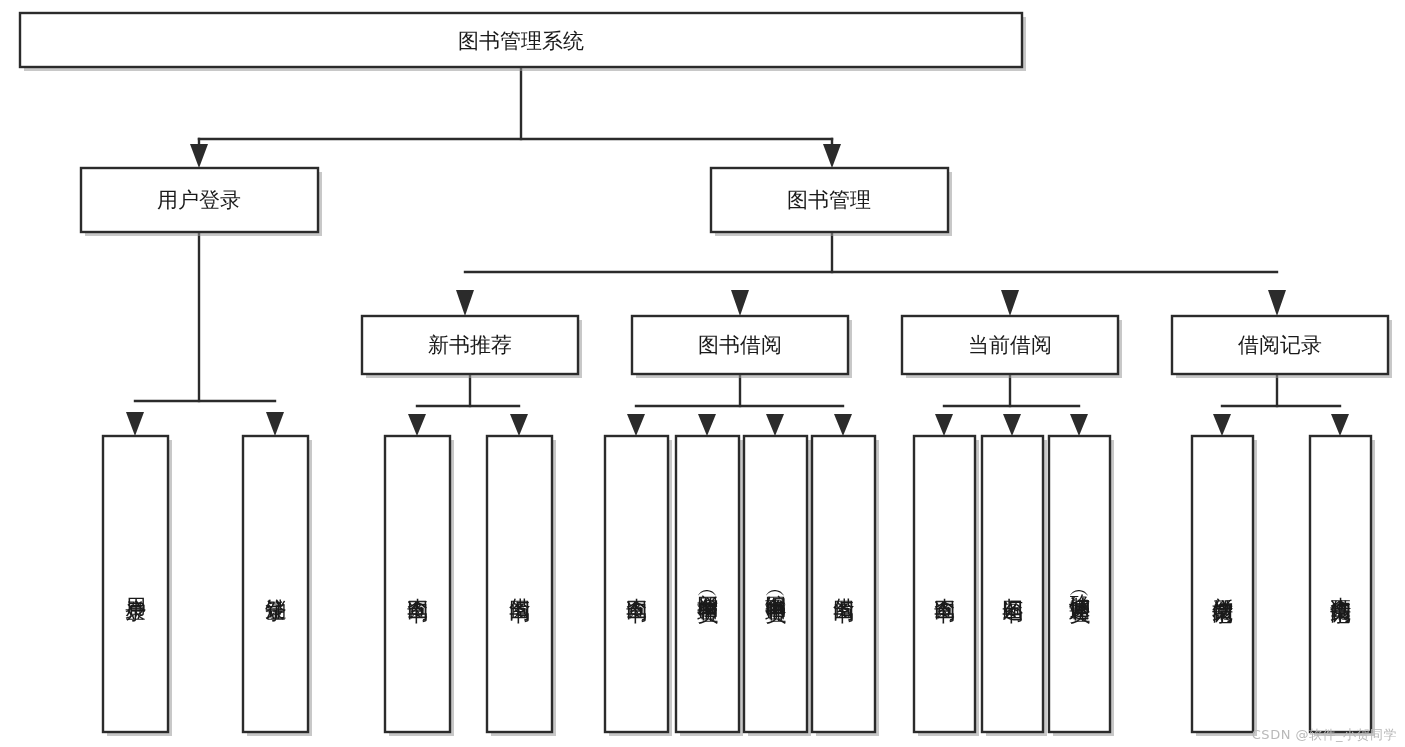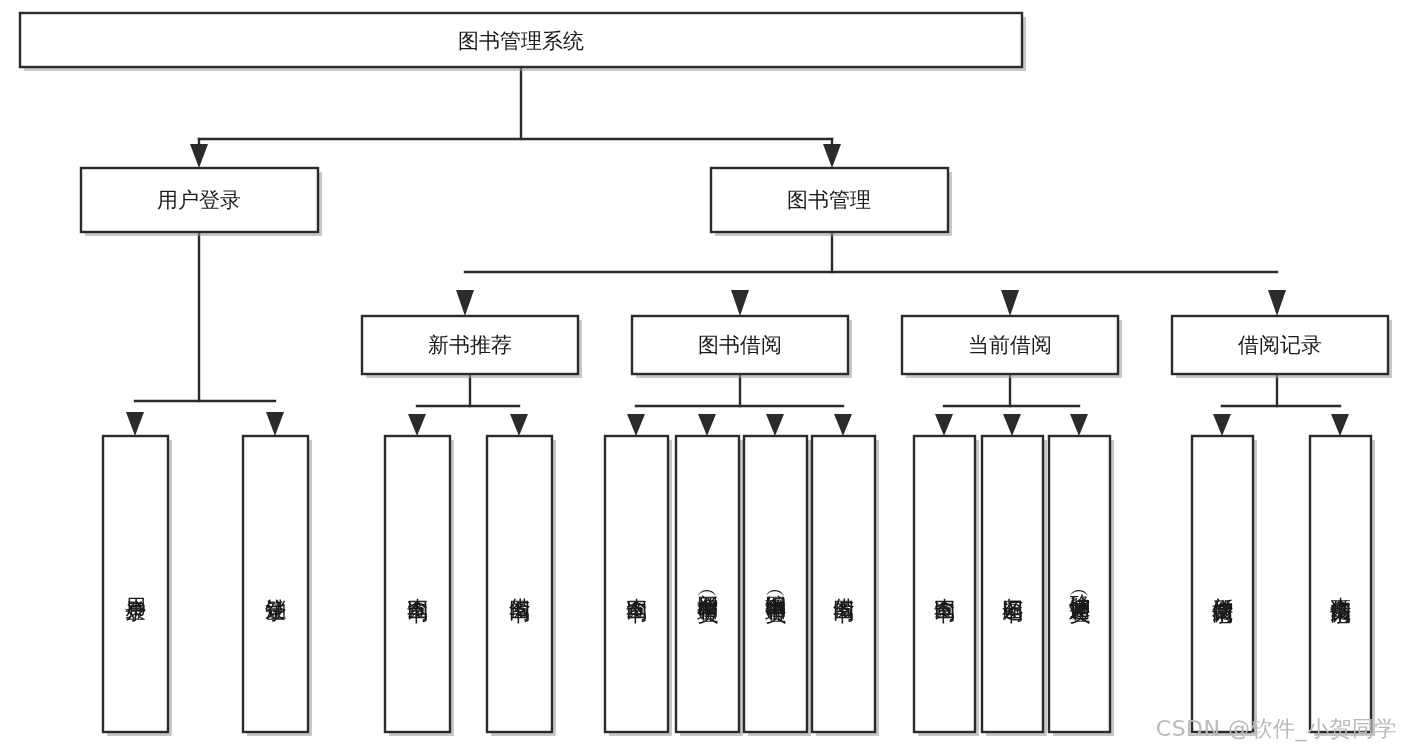--- a/index.html
+++ b/index.html
@@ -64,21 +64,21 @@
     align-items: center;
     justify-content: center;
     white-space: nowrap;
     user-select: none;
   }
   .watermark {
     position: absolute;
     right: 8px;
     bottom: 3px;
     font-family: "DejaVu Sans", "Liberation Sans", sans-serif;
-    font-size: 22px;
+    font-size: 13px;
     color: #b9b9b9;
     white-space: nowrap;
     letter-spacing: 0.5px;
   }
 </style>
 </head>
 <body>
 
 <div id="diagram-root">
 

